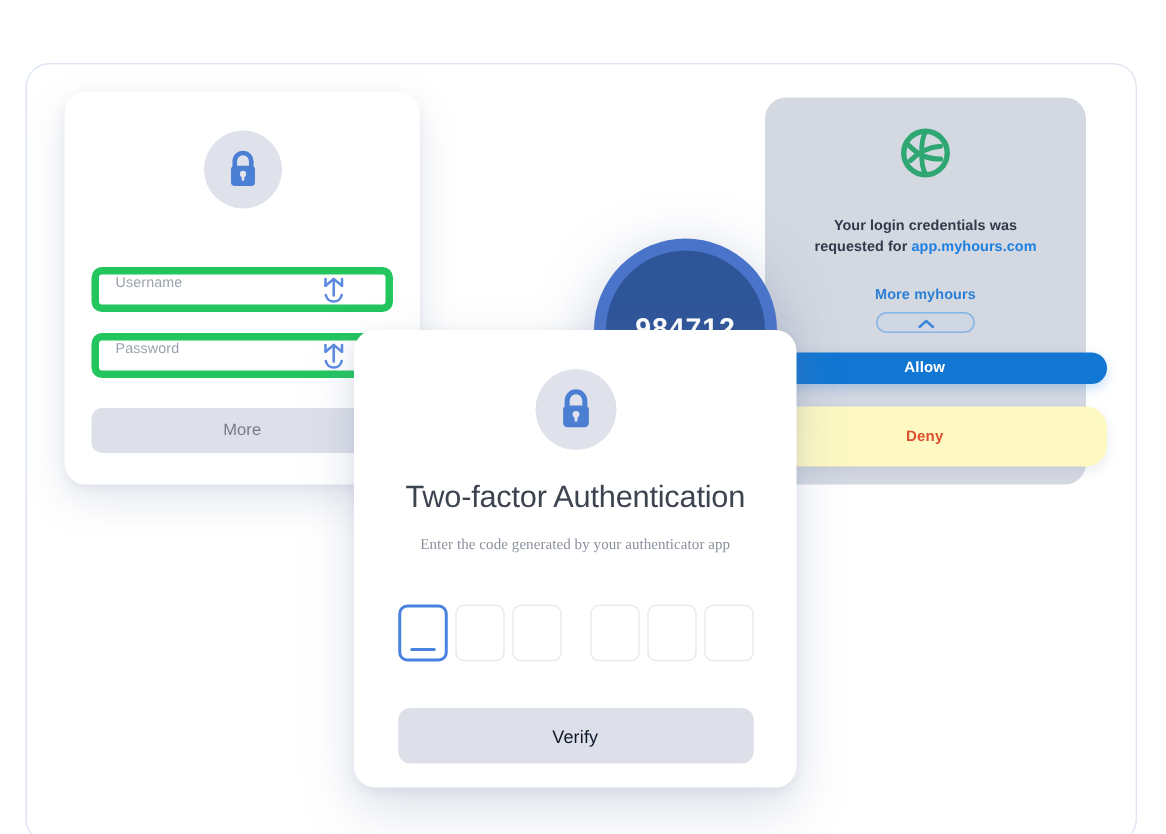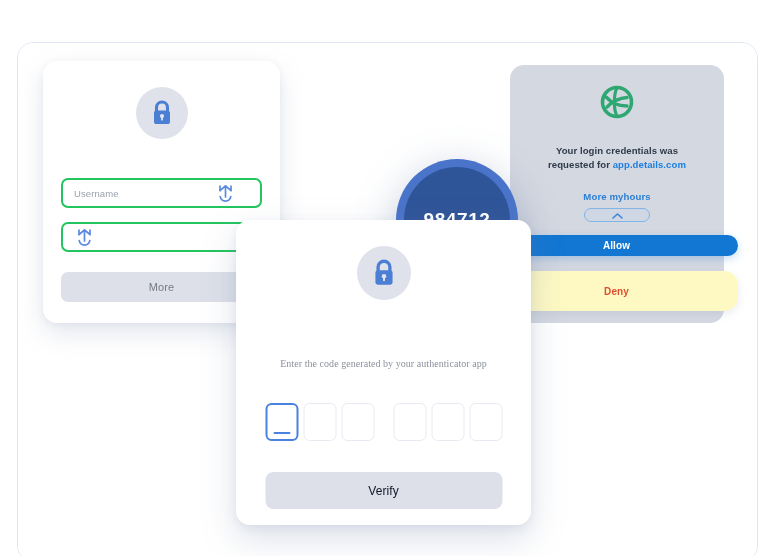--- a/index.html
+++ b/index.html
@@ -76,26 +76,25 @@
   .lock-circle.big {
     width: 54px;
     height: 54px;
   }
 
   .field {
     position: absolute;
     left: 18px;
     width: 201px;
     height: 30px;
-    border: 2px solid #22c55e;
+    border: 5px solid #22c55e;
     border-radius: 7px;
     background: #ffffff;
     box-sizing: border-box;
     display: flex;
-    align-items: center;
     padding: 0 25px 0 11px;
   }
   .field .ph {
     font-size: 9.5px;
     color: #9aa1ae;
     letter-spacing: 0.1px;
     flex: 1;
   }
   .field .fi {
     display: flex;
@@ -353,21 +352,21 @@
         <svg width="34" height="34" viewBox="0 0 34 34">
           <circle cx="17" cy="17" r="14.5" fill="none" stroke="#2fa772" stroke-width="3.6"></circle>
           <path d="M6 12 C12 18, 17 21, 27 21" fill="none" stroke="#2fa772" stroke-width="3.4" stroke-linecap="round"></path>
           <path d="M7 22 C13 16, 19 13, 27 12.5" fill="none" stroke="#2fa772" stroke-width="3.4" stroke-linecap="round"></path>
           <path d="M17 3 C13.5 9, 13.5 25, 17 31" fill="none" stroke="#2fa772" stroke-width="3.2" stroke-linecap="round"></path>
         </svg>
       </div>
 
       <div class="notif-msg">
         <span>Your login credentials was</span><br>
-        <span>requested for </span><span class="link">app.details.com</span>
+        <span>requested for </span><span class="link">app.myhours.com</span>
       </div>
 
       <div class="more-details">More myhours</div>
 
       <button class="chev-btn">
         <span>
           <svg width="13" height="8" viewBox="0 0 13 8">
             <path d="M2 6 L6.5 2 L11 6" fill="none" stroke="#3a86d8" stroke-width="1.6" stroke-linecap="round" stroke-linejoin="round"></path>
           </svg>
         </span>
@@ -396,20 +395,21 @@
             <path d="M3 2 L3 6.5" stroke="#5b8ae0" stroke-width="1.7" stroke-linecap="round" fill="none"></path>
             <path d="M14 2 L14 6.5" stroke="#5b8ae0" stroke-width="1.7" stroke-linecap="round" fill="none"></path>
             <path d="M3 6.5 L8.5 2 L14 6.5" stroke="#5b8ae0" stroke-width="1.7" stroke-linejoin="round" stroke-linecap="round" fill="none"></path>
             <path d="M8.5 2 L8.5 13" stroke="#5b8ae0" stroke-width="1.7" stroke-linecap="round" fill="none"></path>
             <path d="M3.2 10.5 a5.4 5.4 0 0 0 10.6 0" stroke="#5b8ae0" stroke-width="1.7" stroke-linecap="round" fill="none" transform="translate(0,2.2)"></path>
           </svg>
         </span>
       </div>
 
       <div class="field field-password">
+        <span class="ph">Password</span>
         <span class="fi">
           <svg width="17" height="19" viewBox="0 0 17 19">
             <path d="M3 2 L3 6.5" stroke="#5b8ae0" stroke-width="1.7" stroke-linecap="round" fill="none"></path>
             <path d="M14 2 L14 6.5" stroke="#5b8ae0" stroke-width="1.7" stroke-linecap="round" fill="none"></path>
             <path d="M3 6.5 L8.5 2 L14 6.5" stroke="#5b8ae0" stroke-width="1.7" stroke-linejoin="round" stroke-linecap="round" fill="none"></path>
             <path d="M8.5 2 L8.5 13" stroke="#5b8ae0" stroke-width="1.7" stroke-linecap="round" fill="none"></path>
             <path d="M3.2 10.5 a5.4 5.4 0 0 0 10.6 0" stroke="#5b8ae0" stroke-width="1.7" stroke-linecap="round" fill="none" transform="translate(0,2.2)"></path>
           </svg>
         </span>
       </div>
@@ -431,20 +431,21 @@
         <div class="lock-circle big">
           <svg width="28" height="30" viewBox="0 0 26 28">
             <path d="M7.5 12 V8.5 a5.5 5.5 0 0 1 11 0 V12" fill="none" stroke="#4a7fd4" stroke-width="3.1" stroke-linecap="round"></path>
             <rect x="5" y="11.5" width="16" height="13.5" rx="2.6" fill="#4a7fd4"></rect>
             <circle cx="13" cy="17" r="2.1" fill="#e1e4ec"></circle>
             <rect x="12.1" y="17" width="1.8" height="4.6" rx="0.9" fill="#e1e4ec"></rect>
           </svg>
         </div>
       </div>
 
+      <div class="tfa-title">Two-factor Authentication</div>
       <div class="tfa-sub">Enter the code generated by your authenticator app</div>
 
       <div class="otp-row">
         <div class="otp-box active"></div>
         <div class="otp-box"></div>
         <div class="otp-box gap"></div>
         <div class="otp-box"></div>
         <div class="otp-box"></div>
         <div class="otp-box last"></div>
       </div>

